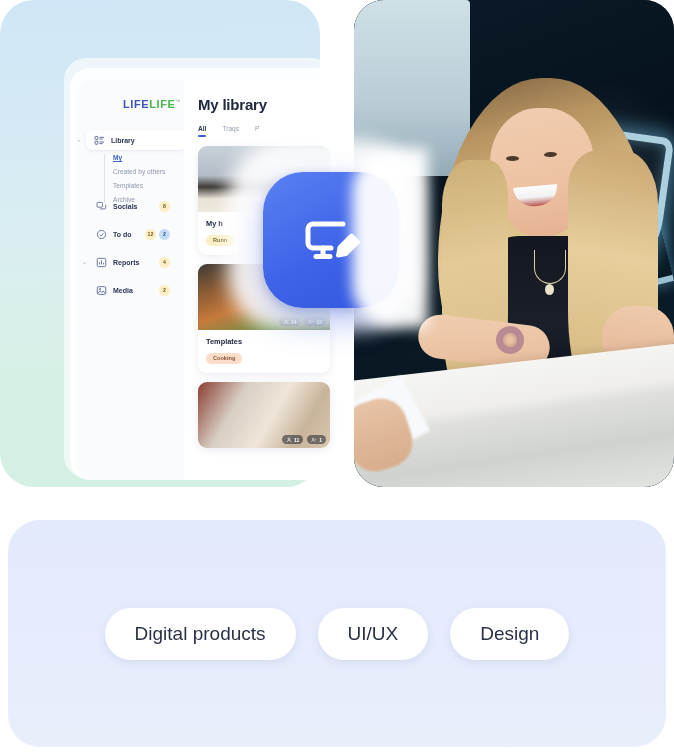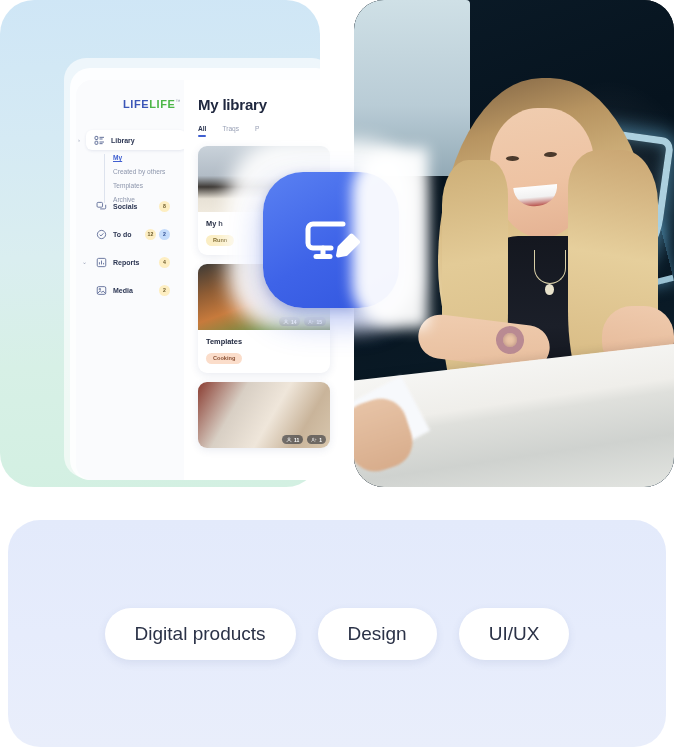--- a/index.html
+++ b/index.html
@@ -467,18 +467,18 @@
       <path d="M44 16H14a5 5 0 0 0-5 5v14a5 5 0 0 0 5 5h18"></path>
       <line x1="24" y1="40" x2="24" y2="48"></line>
       <line x1="17" y1="48.5" x2="31" y2="48.5"></line>
       <path d="M52.5 27.5l6.5 6.5-12 12-8 1.5 1.5-8z" fill="#ffffff" stroke="#ffffff" stroke-width="4"></path>
     </svg>
   </div>
 
   <div class="tags-panel">
     <div class="tag-row">
       <span class="tag">Digital products</span>
+      <span class="tag">UI/UX</span>
       <span class="tag">Design</span>
-      <span class="tag">UI/UX</span>
     </div>
   </div>
 
 </div>
 
 </body></html>

